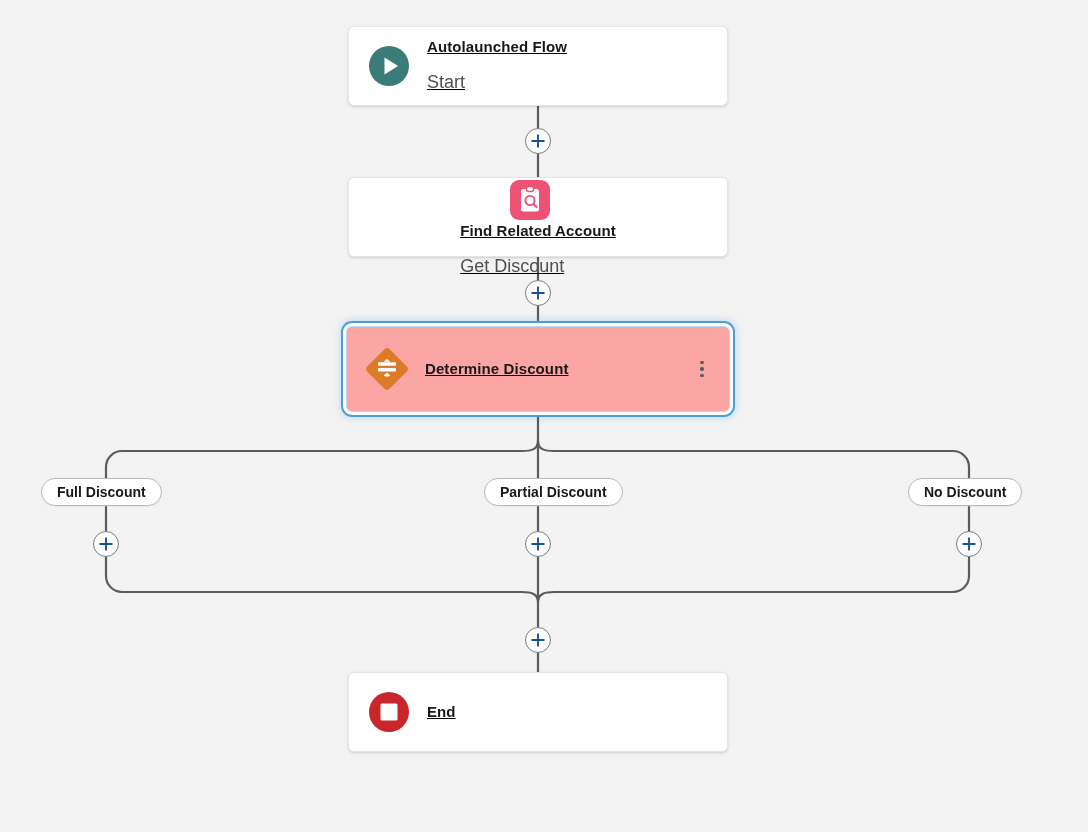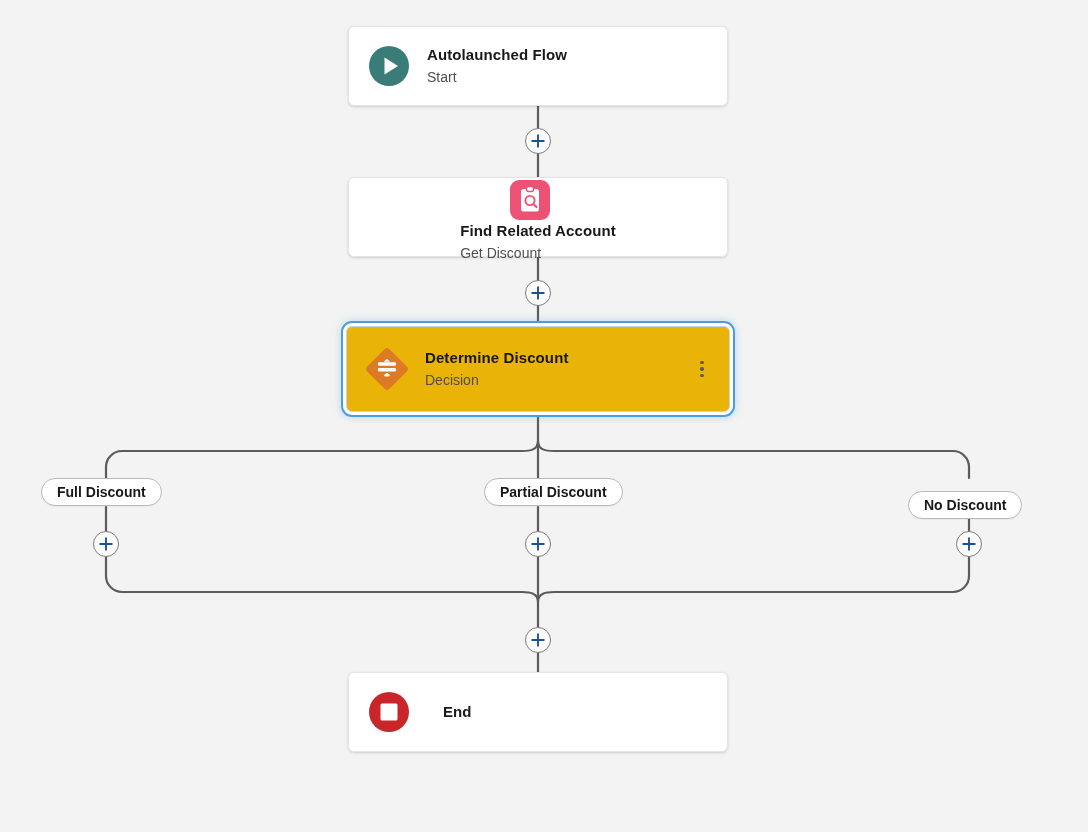--- a/index.html
+++ b/index.html
@@ -39,32 +39,33 @@
     position: absolute;
     z-index: 3;
     width: 380px;
     background: #ffffff;
     border: 1px solid #e5e5e5;
     border-radius: 6px;
     box-shadow: 0 1px 2px rgba(0,0,0,0.10), 0 1px 4px rgba(0,0,0,0.06);
     display: flex;
     align-items: center;
     padding: 0 18px;
+    text-decoration: underline;
   }
   .node.node-start  { left: 348px; top: 26px;  height: 80px; }
   .node.node-get    { left: 348px; top: 177px; height: 80px; flex-direction: column; }
   .node.node-end    { left: 348px; top: 672px; height: 80px; }
 
   
   .node.node-decision {
     left: 346px;
     top: 326px;
     width: 384px;
     height: 86px;
-    background: #eab308;
+    background: #fca5a5;
     border: 1px solid #c9d4e3;
     border-radius: 6px;
     box-shadow:
       0 0 0 3px #ffffff,
       0 0 0 5px #4a9ee0,
       0 0 8px 5px rgba(74,158,224,0.35);
   }
 
   .node-icon {
     flex: 0 0 auto;
@@ -84,27 +85,27 @@
     line-height: 1.25;
   }
   .node-title {
     font-size: 15px;
     font-weight: bold;
     color: #181818;
     letter-spacing: 0.1px;
     white-space: nowrap;
   }
   .node-subtitle {
-    font-size: 14px;
+    font-size: 18px;
     font-weight: normal;
     color: #514f4d;
-    margin-top: 4px;
+    margin-top: 14px;
     white-space: nowrap;
   }
-  .node-title.only-title { margin: 16px; }
+  .node-title.only-title { margin: 0; }
 
   
   .node-menu {
     flex: 0 0 auto;
     width: 26px;
     height: 32px;
     display: flex;
     flex-direction: column;
     align-items: center;
     justify-content: center;
@@ -241,36 +242,35 @@
           <rect x="13.5" y="16" width="19" height="3.6" rx="1.4"></rect>
           <rect x="13.5" y="22" width="19" height="3.6" rx="1.4"></rect>
           <path d="M23,12.2 l3.4,3.2 h-6.8 z"></path>
           <path d="M20,30.6 a3,3 0 0 1 6,0 z"></path>
           <rect x="22.1" y="27.2" width="1.9" height="3.6"></rect>
         </g>
       </svg>
     </div>
     <div class="node-text">
       <div class="node-title">Determine Discount</div>
-      <div class="node-subtitle">Decision</div>
     </div>
     <div class="node-menu">
       <i></i>
       <i></i>
       <i></i>
     </div>
   </div>
 
   <div class="branch-label" style="left:41px; top:478px;">
     <span>Full Discount</span>
   </div>
   <div class="branch-label" style="left:484px; top:478px;">
     <span>Partial Discount</span>
   </div>
-  <div class="branch-label" style="left:908px; top:478px;margin-top:13px;">
+  <div class="branch-label" style="left:908px; top:478px;">
     <span>No Discount</span>
   </div>
 
   <div class="plus-btn" style="left:93px; top:531px;">
     <svg width="16" height="16" viewBox="0 0 16 16">
       <path d="M8,1.5 L8,14.5 M1.5,8 L14.5,8" stroke="#1b5297" stroke-width="1.9"></path>
     </svg>
   </div>
   <div class="plus-btn" style="left:525px; top:531px;">
     <svg width="16" height="16" viewBox="0 0 16 16">

